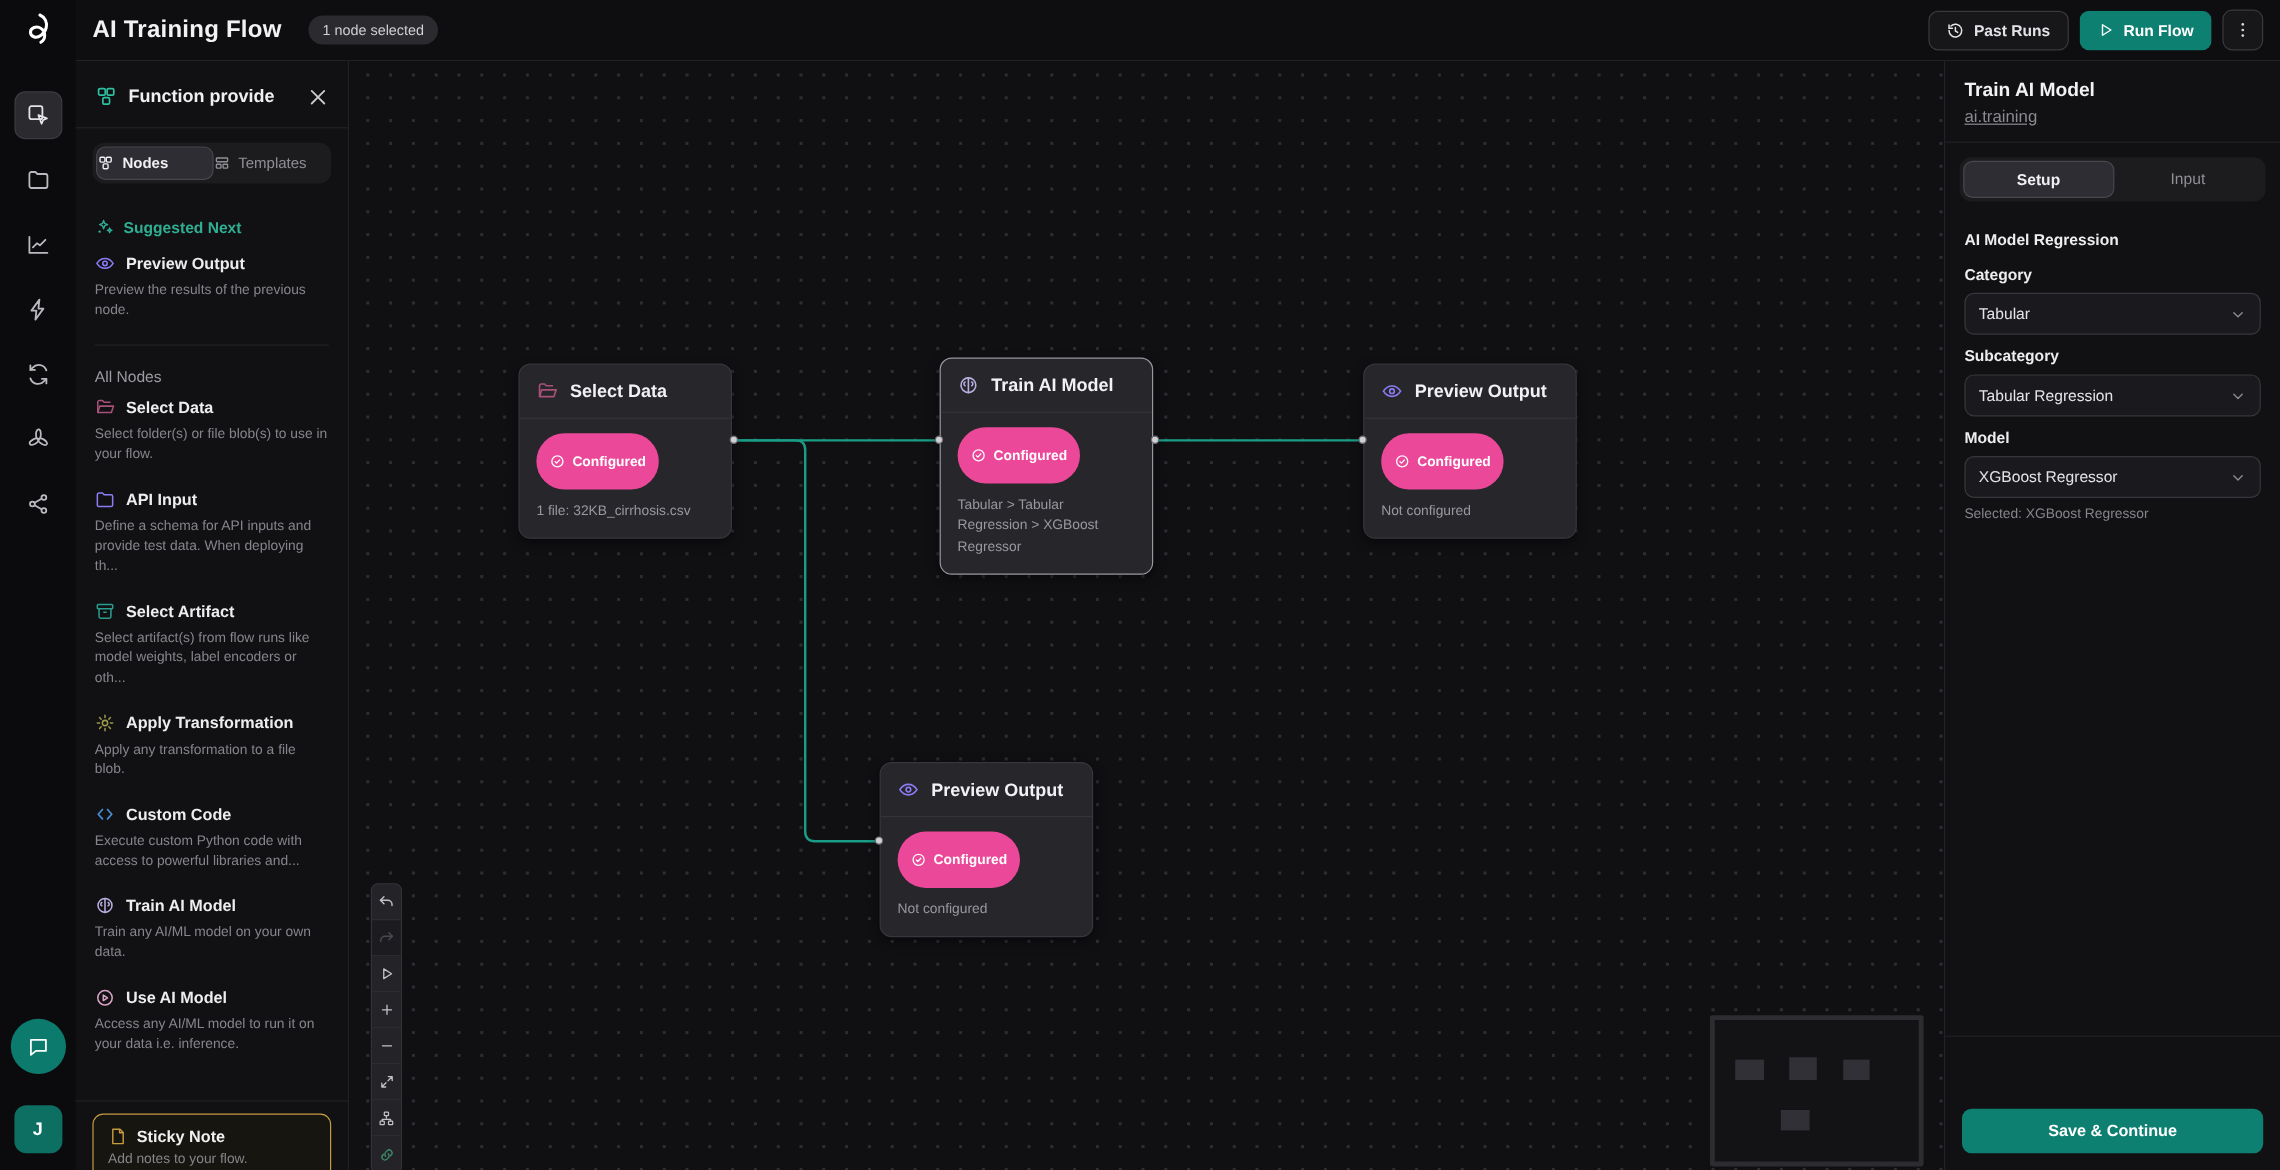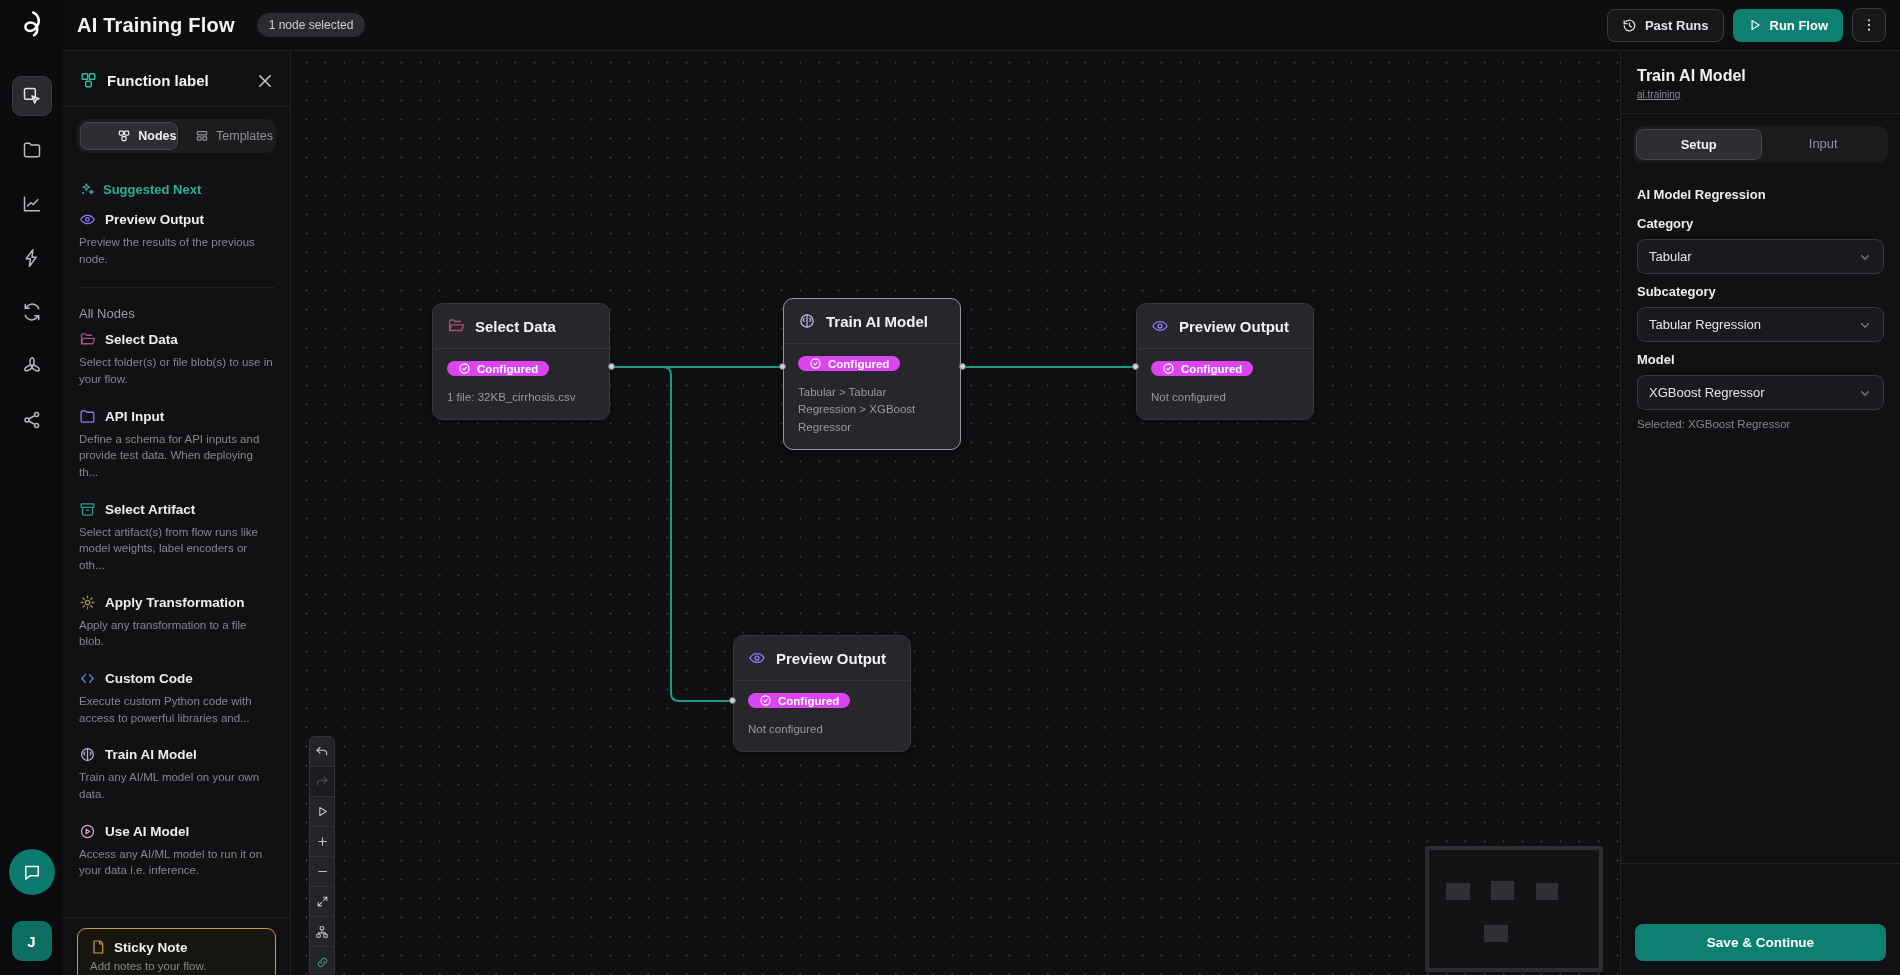--- a/index.html
+++ b/index.html
@@ -31,21 +31,21 @@
   .btn-ghost { background:#17171a; border-color:#39393f; color:#e4e4e8; }
   .btn-primary { background:#0e8072; color:#ffffff; }
   .btn-icon { background:#17171a; border:1px solid #39393f; border-radius:8px; width:34px; height:34px; display:flex; align-items:center; justify-content:center; color:#d6d6da; cursor:pointer; }
 
   
   .left-panel { width:228px; flex-shrink:0; background:#111114; border-right:1px solid #222226; display:flex; flex-direction:column; }
   .lp-header { display:flex; align-items:center; gap:9px; padding:20px 16px 16px 16px; border-bottom:1px solid #222226; }
   .lp-title { font-size:15px; font-weight:700; color:#f0f0f2; flex:1; }
   .lp-close { color:#c9c9ce; cursor:pointer; width:18px; height:18px; }
   .lp-tabs { margin:12px 14px 4px 14px; background:#1c1c1f; border-radius:10px; display:flex; padding:3px; }
-  .lp-tab { flex:1; display:flex; align-items:center; justify-content:flex-end; gap:7px; font-size:12.5px; padding:6px 0; color:#8f8f96; border-radius:8px; cursor:pointer; }
+  .lp-tab { flex:1; display:flex; align-items:center; justify-content:flex-start; gap:7px; font-size:12.5px; padding:6px 0; color:#8f8f96; border-radius:8px; cursor:pointer; }
   .lp-tab.active { background:#2d2d33; border:1px solid #47474d; color:#f0f0f2; font-weight:700; }
   .lp-scroll { flex:1; overflow:hidden; padding:14px 16px 0 16px; }
   .lp-section-label { display:flex; align-items:center; gap:8px; font-size:13px; font-weight:600; color:#2fae93; margin:10px 0 14px 0; }
   .lp-all-label { font-size:13px; color:#9a9aa0; margin:18px 0 10px 0; }
   .lp-item { margin-bottom:20px; cursor:grab; }
   .lp-item-head { display:flex; align-items:center; gap:9px; margin-bottom:6px; }
   .lp-item-title { font-size:13.5px; font-weight:700; color:#ededf0; }
   .lp-item-desc { font-size:11.5px; line-height:1.45; color:#85858c; }
   .lp-divider { border-top:1px solid #222226; margin:6px 0 14px 0; }
   .lp-bottom { border-top:1px solid #222226; padding:10px 14px; height:58px; overflow:hidden; }
@@ -57,40 +57,40 @@
   
   .canvas { position:relative; flex:1; min-width:0; background-color:#101013;
     background-image:radial-gradient(#2d2d33 1.3px, transparent 1.3px);
     background-size:19px 19px; background-position:6px 2px; overflow:hidden; }
   .edges { position:absolute; left:0; top:0; width:100%; height:100%; pointer-events:none; }
   .node { position:absolute; width:178px; background:#26262b; border:1px solid #36363c; border-radius:10px; box-shadow:0 3px 10px rgba(0,0,0,.45); cursor:pointer; }
   .node.selected { border-color:#97979f; }
   .node-header { display:flex; align-items:center; gap:10px; padding:13px 14px; border-bottom:1px solid #333339; }
   .node-title { font-size:15px; font-weight:700; color:#f2f2f4; }
   .node-body { padding:12px 14px 13px 14px; }
-  .cfg-badge { display:inline-flex; align-items:center; gap:6px; background:#d946ef; color:#fff; font-size:11.5px; font-weight:700; border-radius:999px; padding:1px 11px;text-align:center; }
+  .cfg-badge { display:inline-flex; align-items:center; gap:6px; background:#ec4899; color:#fff; font-size:11.5px; font-weight:700; border-radius:999px; padding:17px 11px;text-align:center; }
   .node-detail { margin-top:10px; font-size:11.5px; line-height:1.5; color:#98989f; }
   .handle { position:absolute; width:7px; height:7px; border-radius:50%; background:#cfcfd4; border:1px solid #6a6a72; }
 
   
   .cv-toolbar { position:absolute; left:18px; top:685px; width:26px; display:flex; flex-direction:column; border:1px solid #323238; border-radius:6px; overflow:hidden; background:#232328; }
   .cv-btn { height:30px; display:flex; align-items:center; justify-content:center; color:#c2c2c8; border-bottom:1px solid #2e2e34; cursor:pointer; background:#232328; }
   .cv-btn:last-child { border-bottom:none; }
   .cv-btn.disabled { background:#1c1c20; color:#4a4a52; cursor:default; }
   .cv-btn.link { color:#3f8f6b; }
 
   
   .minimap { position:absolute; left:1134px; top:795px; width:178px; height:126px; background:#131316; border:4px solid #2c2c31; border-radius:2px; }
   .mm-node { position:absolute; background:#303036; }
 
   
   .right-panel { width:280px; flex-shrink:0; background:#111114; border-left:1px solid #222226; display:flex; flex-direction:column; }
   .rp-header { padding:16px 16px 13px 16px; border-bottom:1px solid #222226; }
   .rp-title { font-size:16px; font-weight:700; color:#f2f2f4; }
-  .rp-subtitle { font-size:10px; color:#8a8a90; margin-top:4px;text-decoration:underline; }
+  .rp-subtitle { font-size:14px; color:#8a8a90; margin-top:4px;text-decoration:underline; }
   .rp-tabs { margin:12px 12px 6px 12px; background:#1c1c1f; border-radius:10px; display:flex; padding:3px; }
   .rp-tab { flex:1; text-align:center; font-size:13px; padding:7px 0; color:#8f8f96; border-radius:8px; cursor:pointer; }
   .rp-tab.active { background:#2d2d33; border:1px solid #47474d; color:#f0f0f2; font-weight:700; }
   .rp-body { flex:1; padding:18px 16px; overflow:hidden; }
   .rp-section { font-size:13px; font-weight:700; color:#ededf0; margin-bottom:14px; }
   .field-label { font-size:13px; font-weight:700; color:#ededf0; margin:10px 0 8px 0; }
   .select { display:flex; align-items:center; justify-content:space-between; background:#1a1a1e; border:1px solid #36363c; border-radius:8px; height:35px; padding:0 11px; font-size:13px; color:#e4e4e8; cursor:pointer; margin-bottom:6px; }
   .select .chev { color:#8a8a90; }
   .rp-note { font-size:11.5px; color:#85858c; margin-top:8px; }
   .rp-footer { border-top:1px solid #222226; padding:12px 14px 14px 14px; }
@@ -195,21 +195,21 @@
 
     <div class="content">
 
       <aside class="left-panel">
         <div class="lp-header">
           <svg width="19" height="19" viewBox="0 0 24 24" fill="none" stroke="#2dbfa0" stroke-width="1.8" stroke-linejoin="round">
               <rect x="4" y="3.5" width="7" height="7" rx="1.5"></rect>
               <rect x="13" y="3.5" width="7" height="7" rx="1.5"></rect>
               <rect x="8.5" y="13" width="7" height="7" rx="1.5"></rect>
             </svg>
-          <span class="lp-title">Function label</span>
+          <span class="lp-title">Function provide</span>
           <svg class="lp-close" viewBox="0 0 24 24" fill="none" stroke="currentColor" stroke-width="2" stroke-linecap="round">
               <path d="M5 5l14 14M19 5 5 19"></path>
             </svg>
         </div>
 
         <div class="lp-tabs">
           <div class="lp-tab active">
             <svg width="14" height="14" viewBox="0 0 24 24" fill="none" stroke="currentColor" stroke-width="2" stroke-linejoin="round">
                 <rect x="4" y="3.5" width="7" height="7" rx="1.5"></rect>
                 <rect x="13" y="3.5" width="7" height="7" rx="1.5"></rect>

